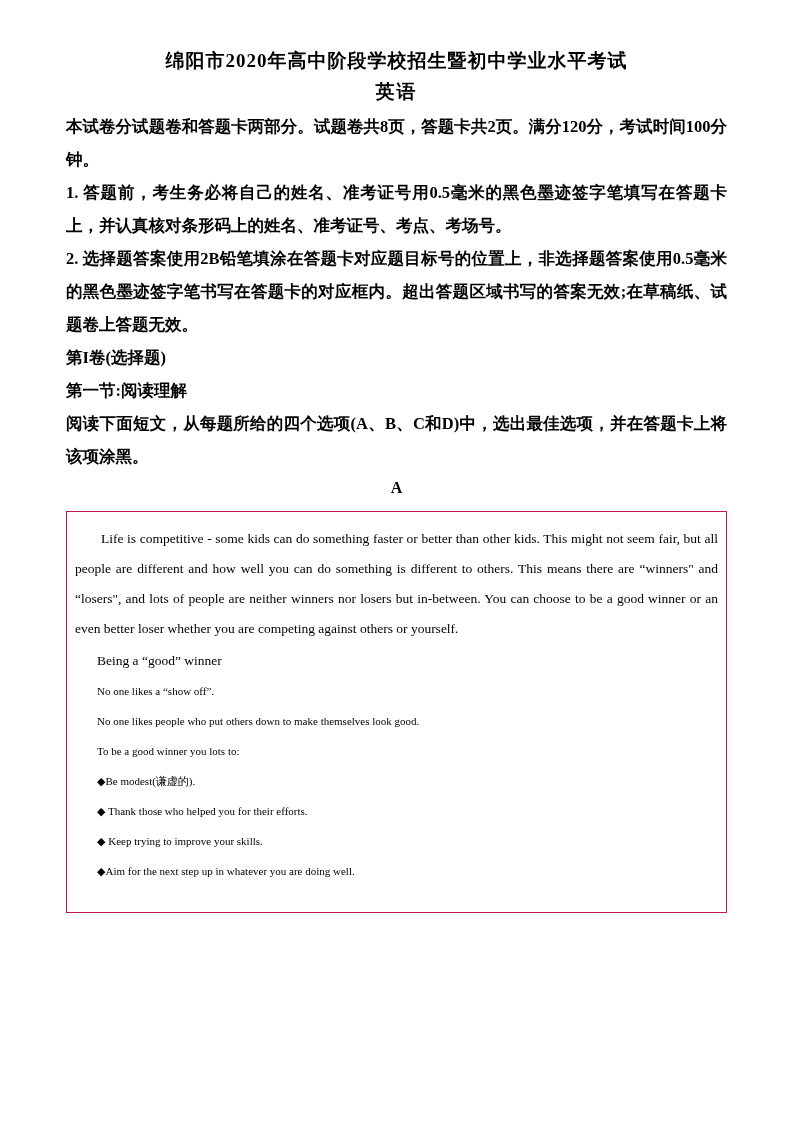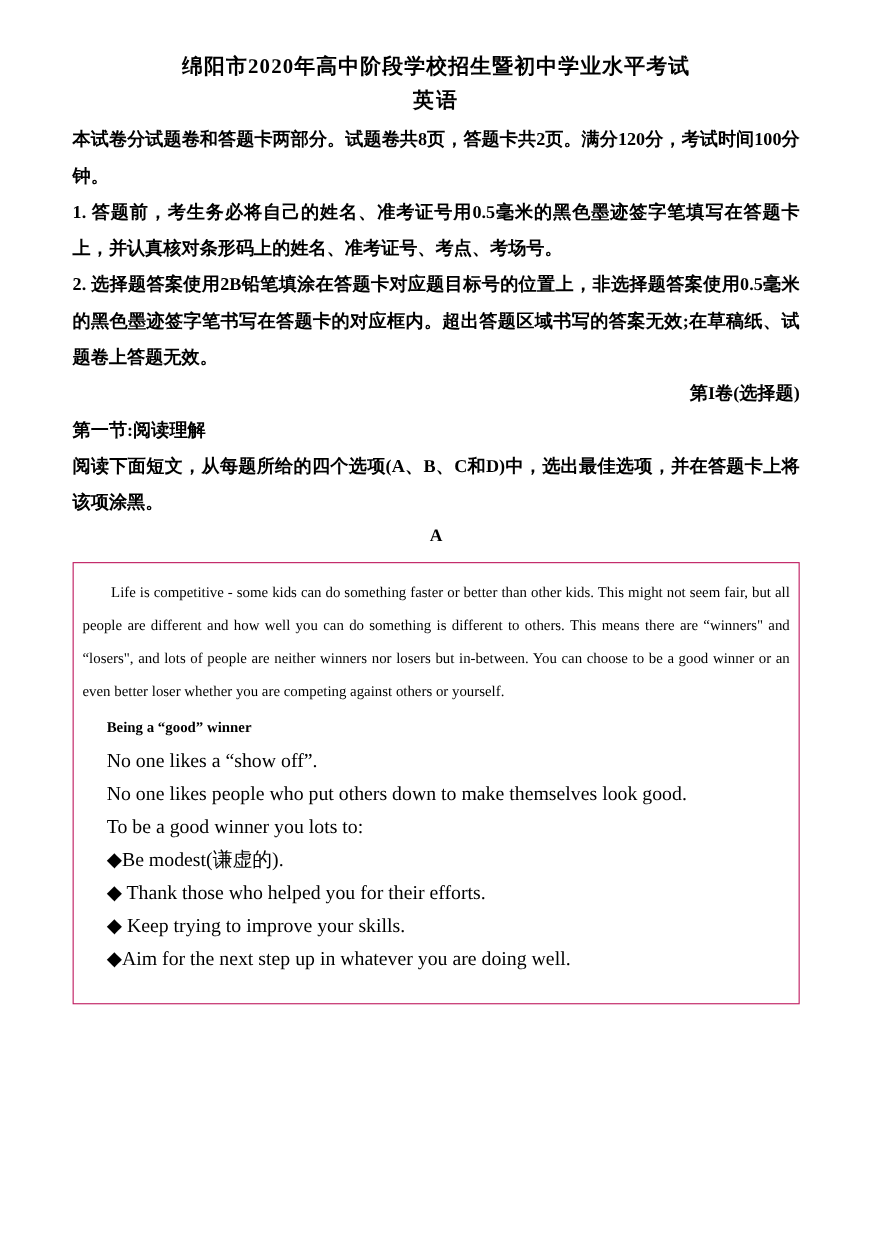--- a/index.html
+++ b/index.html
@@ -19,38 +19,38 @@
   .doc-subtitle {
     text-align:center; font-size:19px; font-weight:bold;
     line-height:25px; margin-top:6px; letter-spacing:2px;
   }
 
   .zh {
     font-size:16.5px; font-weight:bold; line-height:33px;
     text-align:justify;
   }
   .intro { margin-top:6px; }
-  .center { text-align:right; }
+  .center { text-align:left; }
   .passage-label { font-size:16px; line-height:30px; text-align:center; }
 
   .passage-box {
     border:1px solid #be185d;
     margin-top:8px;
     padding:12px 8px 26px 8px;
   }
   .passage-par {
     font-size:13.5px; font-weight:normal; line-height:30px;
     text-align:justify; text-indent:26px;
   }
   .passage-sub {
-    font-size:13.5px; font-weight:bold; line-height:30px;
+    font-size:13.5px; font-weight:normal; line-height:30px;
     margin-left:22px; margin-top:2px;
   }
   .passage-line {
-    font-size:18px; font-weight:normal; line-height:30px;
+    font-size:11px; font-weight:normal; line-height:30px;
     margin-left:22px;
   }
 </style>
 </head>
 <body>
 
 <div class="page">
 
   <h1 class="doc-title">绵阳市2020年高中阶段学校招生暨初中学业水平考试</h1>
   <h2 class="doc-subtitle">英语</h2>

